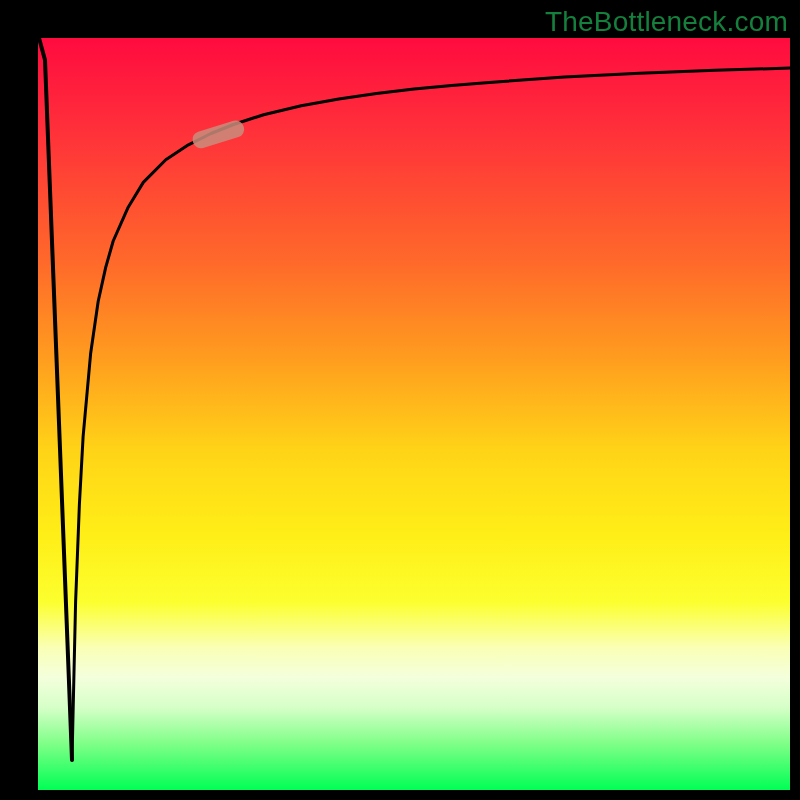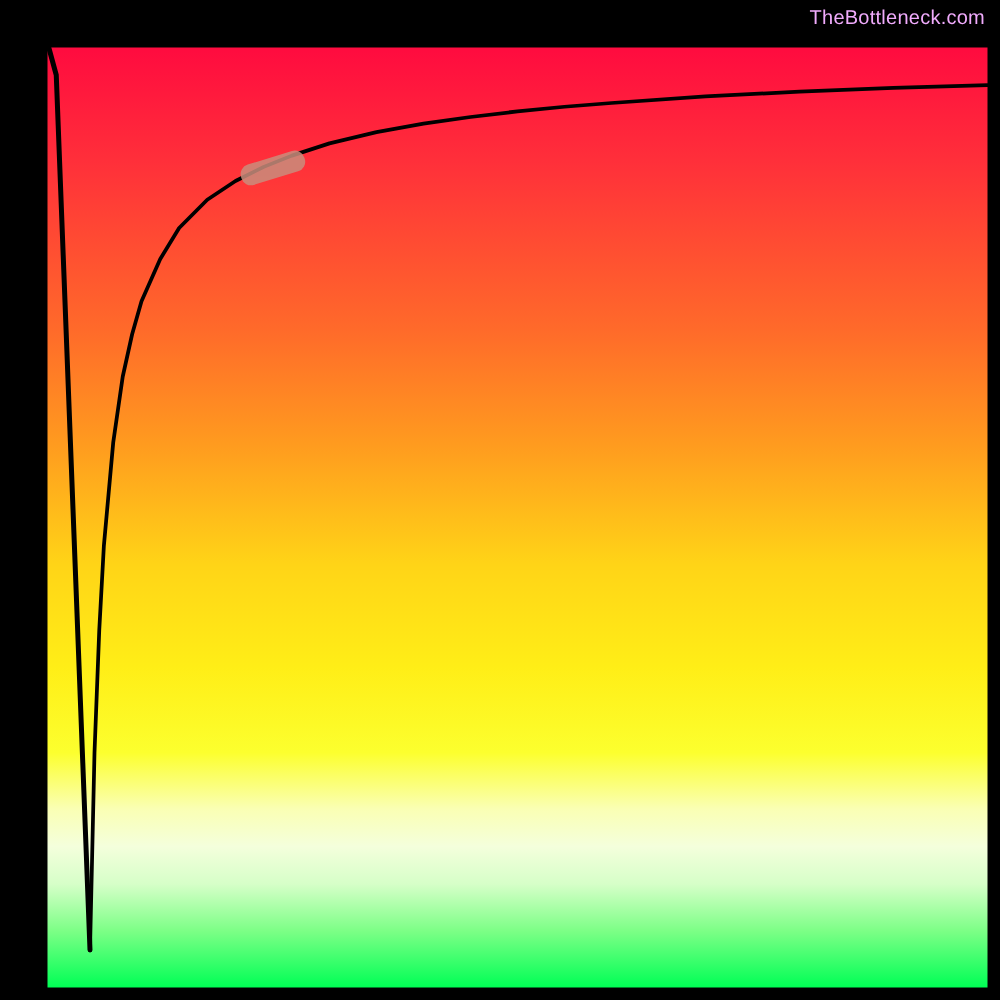--- a/index.html
+++ b/index.html
@@ -35,22 +35,22 @@
       #f4ffdc 85%,
       #d6ffc8 89%,
       #7cff86 94%,
       #00ff55 100%
     );
   }
   .watermark {
     position: absolute;
     top: 6px;
     right: 12px;
-    color: #f0abfc;
-    font-size: 16px;
+    color: #15803d;
+    font-size: 28px;
     letter-spacing: 0.2px;
     font-weight: 400;
   }
   svg.curve-layer {
     position: absolute;
     left: 38px;
     top: 38px;
     width: 752px;
     height: 752px;
     overflow: visible;

